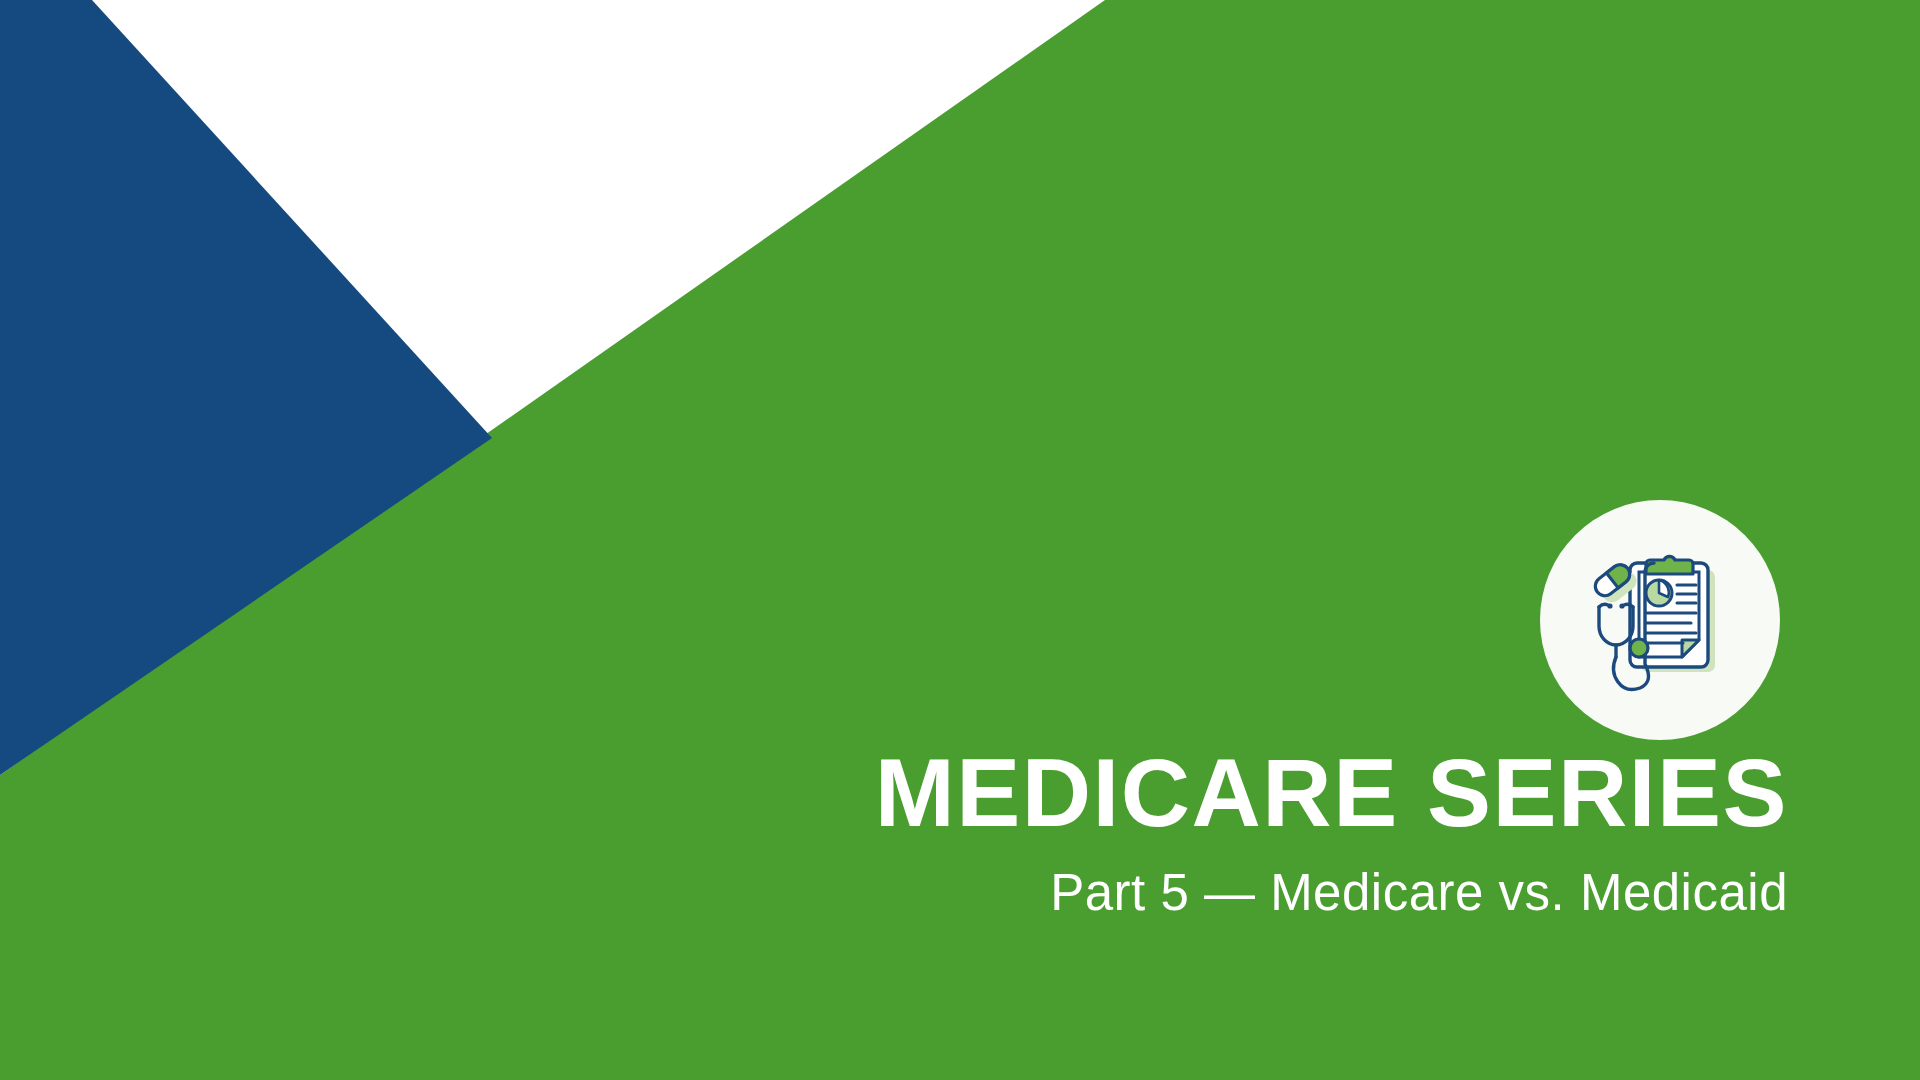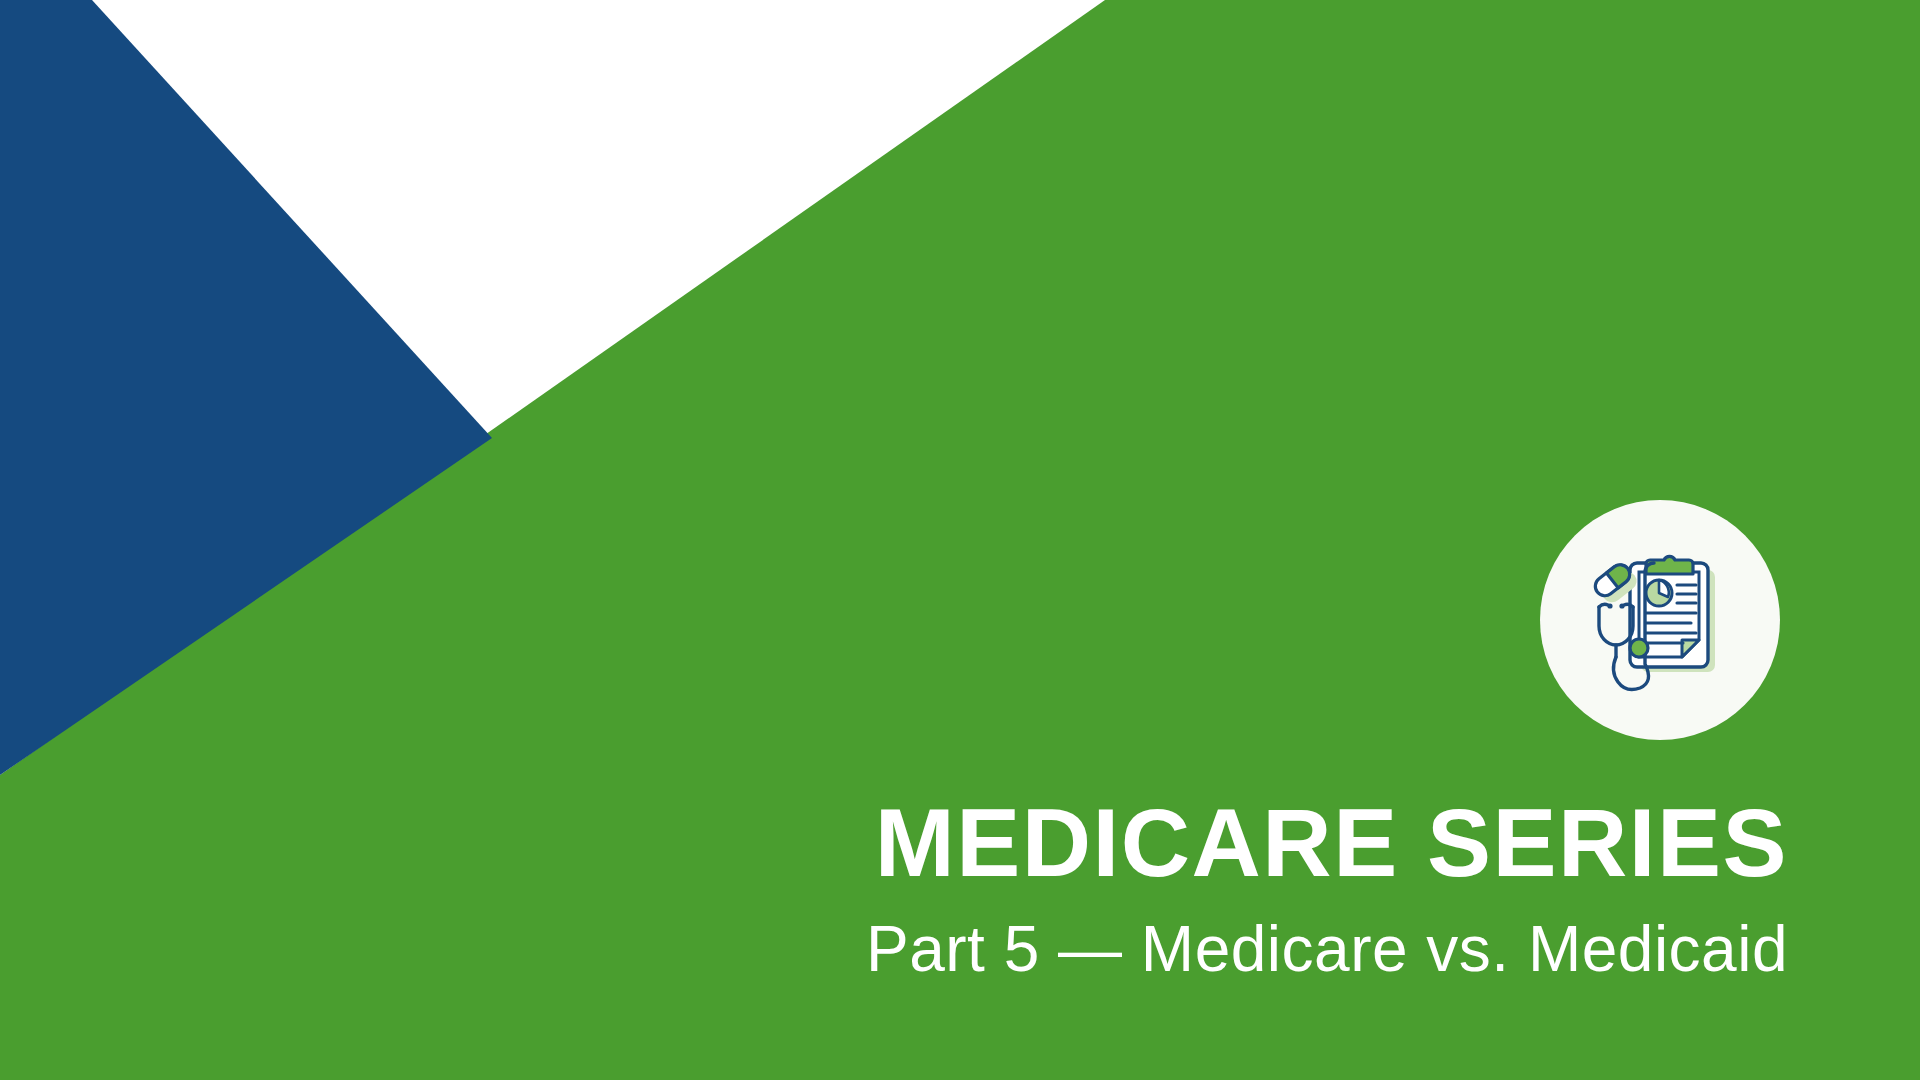--- a/index.html
+++ b/index.html
@@ -31,35 +31,35 @@
     top: 500px;
     width: 240px;
     height: 240px;
   }
   .icon-badge svg { display: block; width: 240px; height: 240px; }
 
   
   .text-block {
     position: absolute;
     left: 0;
-    top: 795px;
+    top: 745px;
     width: 1788px;
     text-align: right;
     color: #ffffff;
   }
   .title {
     font-size: 96px;
     font-weight: 700;
     letter-spacing: 1.5px;
     line-height: 1.0;
     margin: 0;
     white-space: nowrap;
   }
   .subtitle {
-    font-size: 64px;
+    font-size: 51px;
     font-weight: 400;
     letter-spacing: 0.5px;
     line-height: 1.0;
     margin: 26px 0 0 0;
     white-space: nowrap;
   }
 </style>
 </head>
 <body>
 

